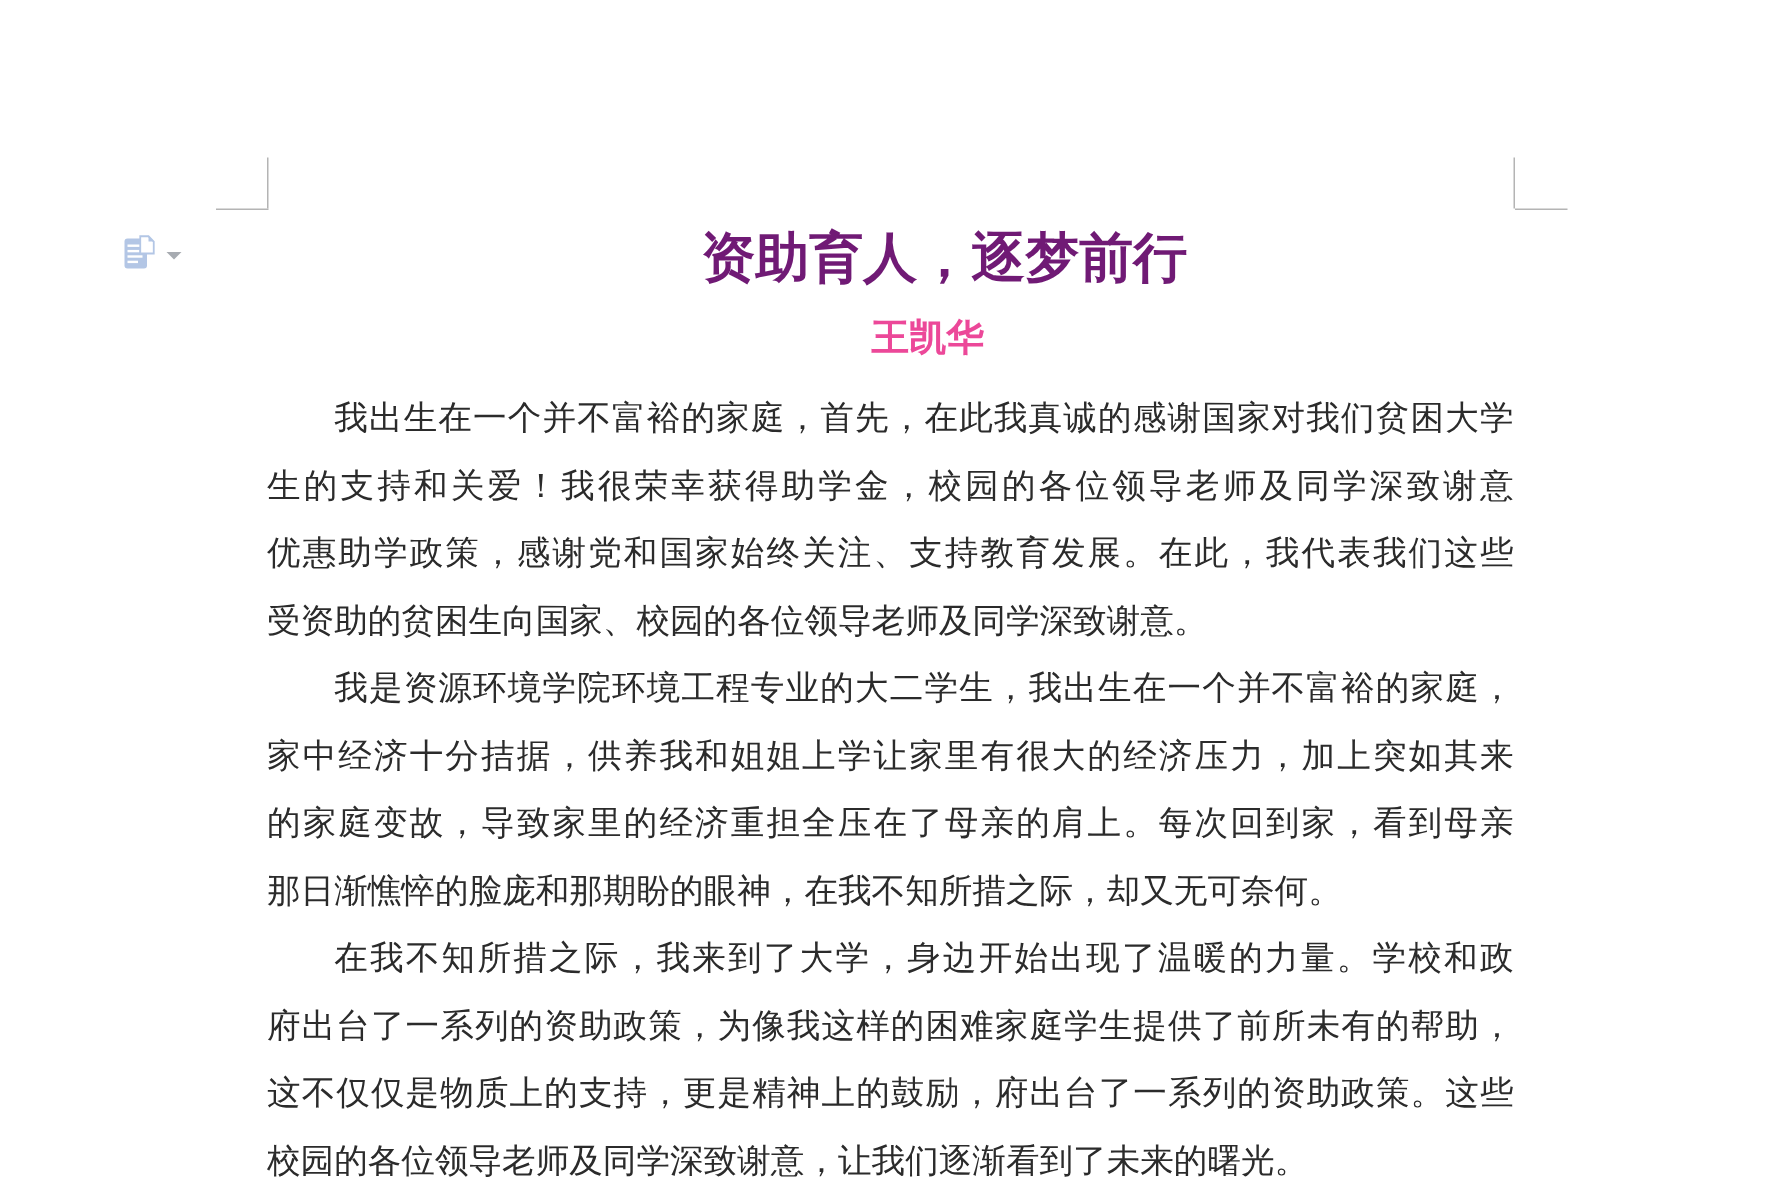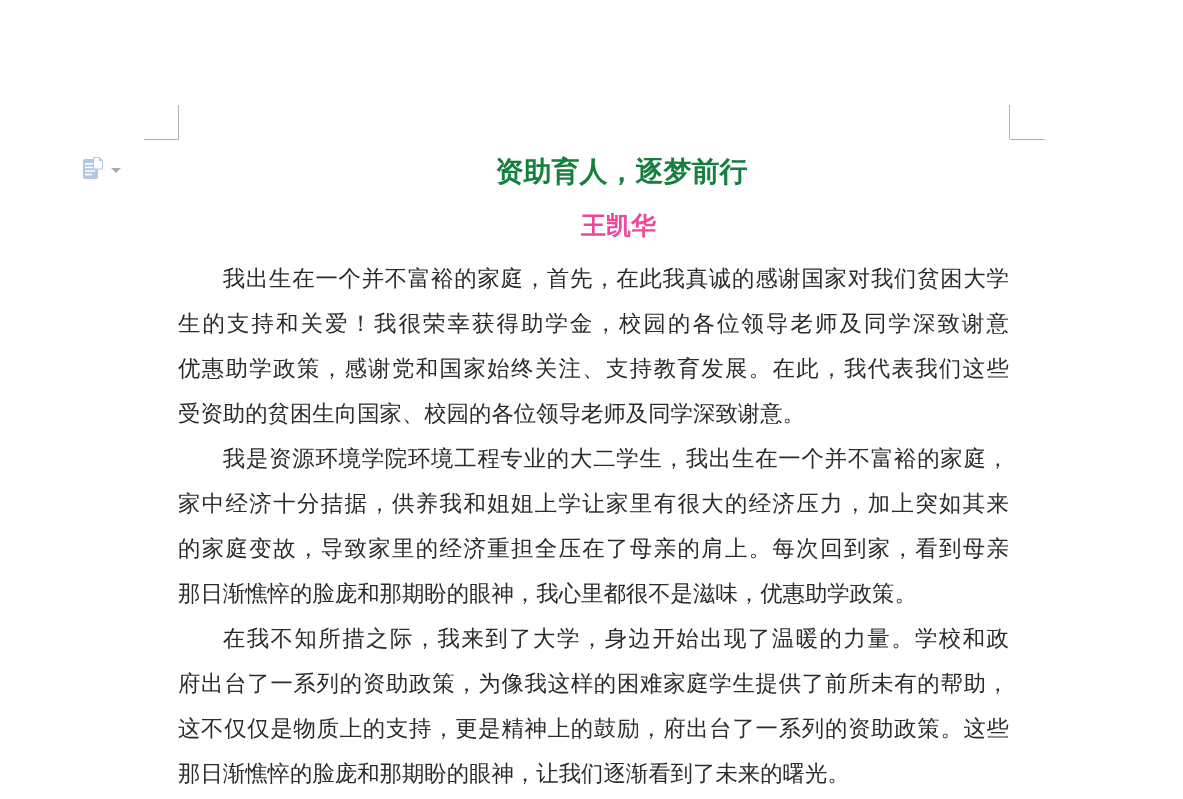--- a/index.html
+++ b/index.html
@@ -29,23 +29,23 @@
   .dd-arrow{
     display:block;width:0;height:0;margin-top:2px;
     border-left:5px solid transparent;
     border-right:5px solid transparent;
     border-top:5px solid #a7abb1;
   }
   
   .textcol{position:absolute;left:178px;width:831px;}
   .doc-title{
     top:146px;height:52px;line-height:52px;
-    font-size:28px;font-weight:bold;
+    font-size:36px;font-weight:bold;
     text-align:center;text-indent:2em;
-    white-space:nowrap;color:#15803d;
+    white-space:nowrap;color:#701a75;
   }
   .doc-author{
     top:206px;height:40px;line-height:40px;
     font-size:25px;font-weight:bold;
     text-align:center;text-indent:2em;
     white-space:nowrap;color:#ec4899;
   }
   .body-lines{top:256px;}
   .ln{
     height:45px;line-height:45px;
@@ -90,23 +90,23 @@
     <div>
       <div class="ln first">我出生在一个并不富裕的家庭，首先，在此我真诚的感谢国家对我们贫困大学</div>
       <div class="ln">生的支持和关爱！我很荣幸获得助学金，校园的各位领导老师及同学深致谢意</div>
       <div class="ln">优惠助学政策，感谢党和国家始终关注、支持教育发展。在此，我代表我们这些</div>
       <div class="ln end">受资助的贫困生向国家、校园的各位领导老师及同学深致谢意。</div>
     </div>
     <div>
       <div class="ln first">我是资源环境学院环境工程专业的大二学生，我出生在一个并不富裕的家庭，</div>
       <div class="ln">家中经济十分拮据，供养我和姐姐上学让家里有很大的经济压力，加上突如其来</div>
       <div class="ln">的家庭变故，导致家里的经济重担全压在了母亲的肩上。每次回到家，看到母亲</div>
-      <div class="ln end">那日渐憔悴的脸庞和那期盼的眼神，我心里都很不是滋味，优惠助学政策。</div>
+      <div class="ln end">那日渐憔悴的脸庞和那期盼的眼神，在我不知所措之际，却又无可奈何。</div>
     </div>
     <div>
       <div class="ln first">在我不知所措之际，我来到了大学，身边开始出现了温暖的力量。学校和政</div>
       <div class="ln">府出台了一系列的资助政策，为像我这样的困难家庭学生提供了前所未有的帮助，</div>
       <div class="ln">这不仅仅是物质上的支持，更是精神上的鼓励，府出台了一系列的资助政策。这些</div>
-      <div class="ln end">那日渐憔悴的脸庞和那期盼的眼神，让我们逐渐看到了未来的曙光。</div>
+      <div class="ln end">校园的各位领导老师及同学深致谢意，让我们逐渐看到了未来的曙光。</div>
     </div>
   </div>
 
 </div>
 
 </body></html>

